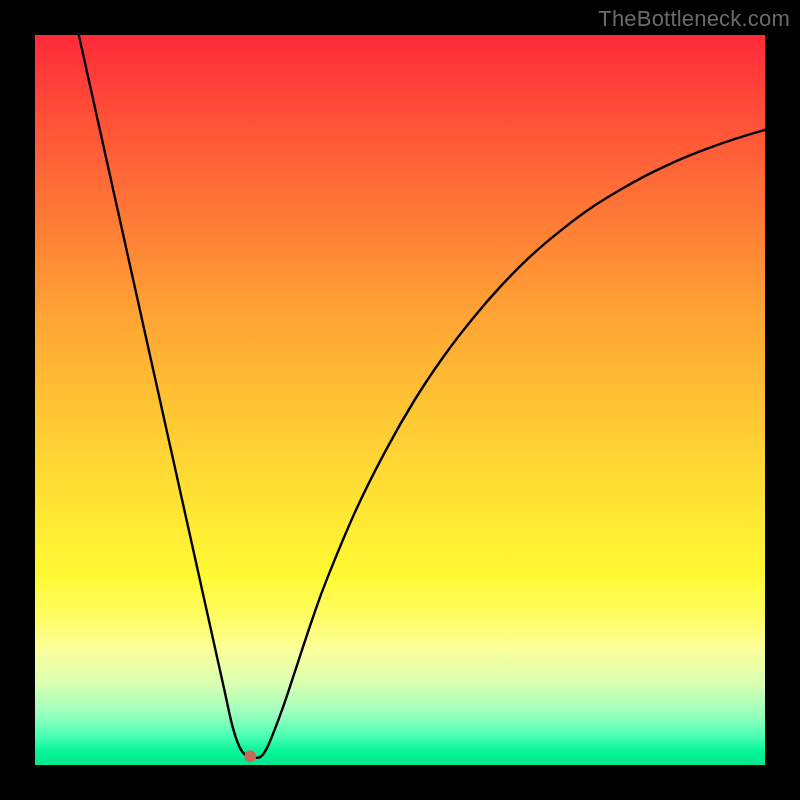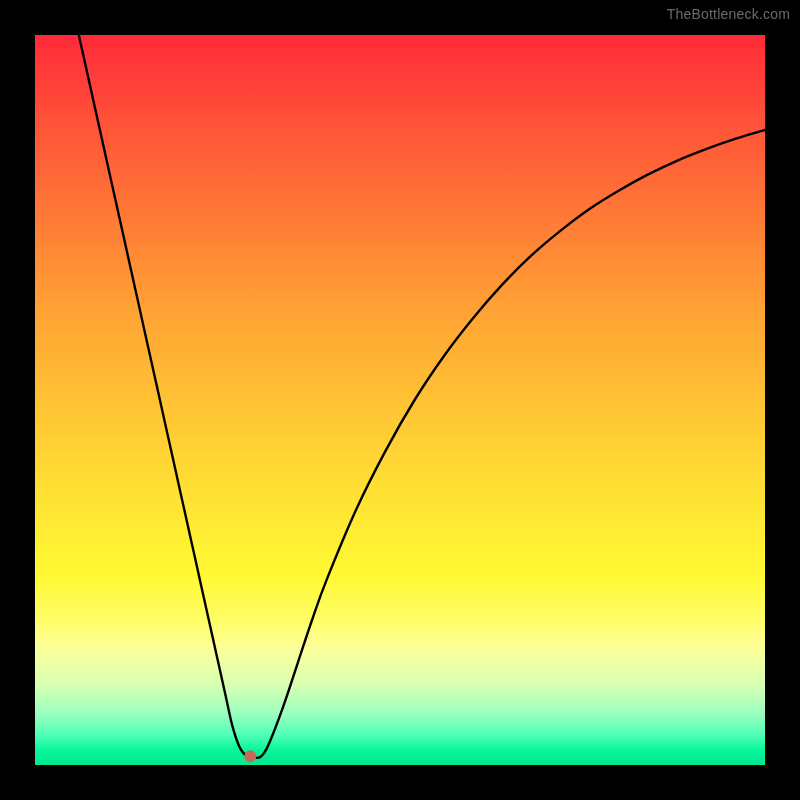--- a/index.html
+++ b/index.html
@@ -46,21 +46,21 @@
     top: 0;
     width: 730px;
     height: 730px;
     pointer-events: none;
   }
   .watermark {
     position: absolute;
     top: 6px;
     right: 10px;
     color: #6b6b6b;
-    font-size: 14px;
+    font-size: 22px;
     font-weight: 500;
     letter-spacing: 0.2px;
     user-select: none;
   }
 </style>
 </head>
 <body>
 
 <div class="frame">
   <div class="watermark">TheBottleneck.com</div>

